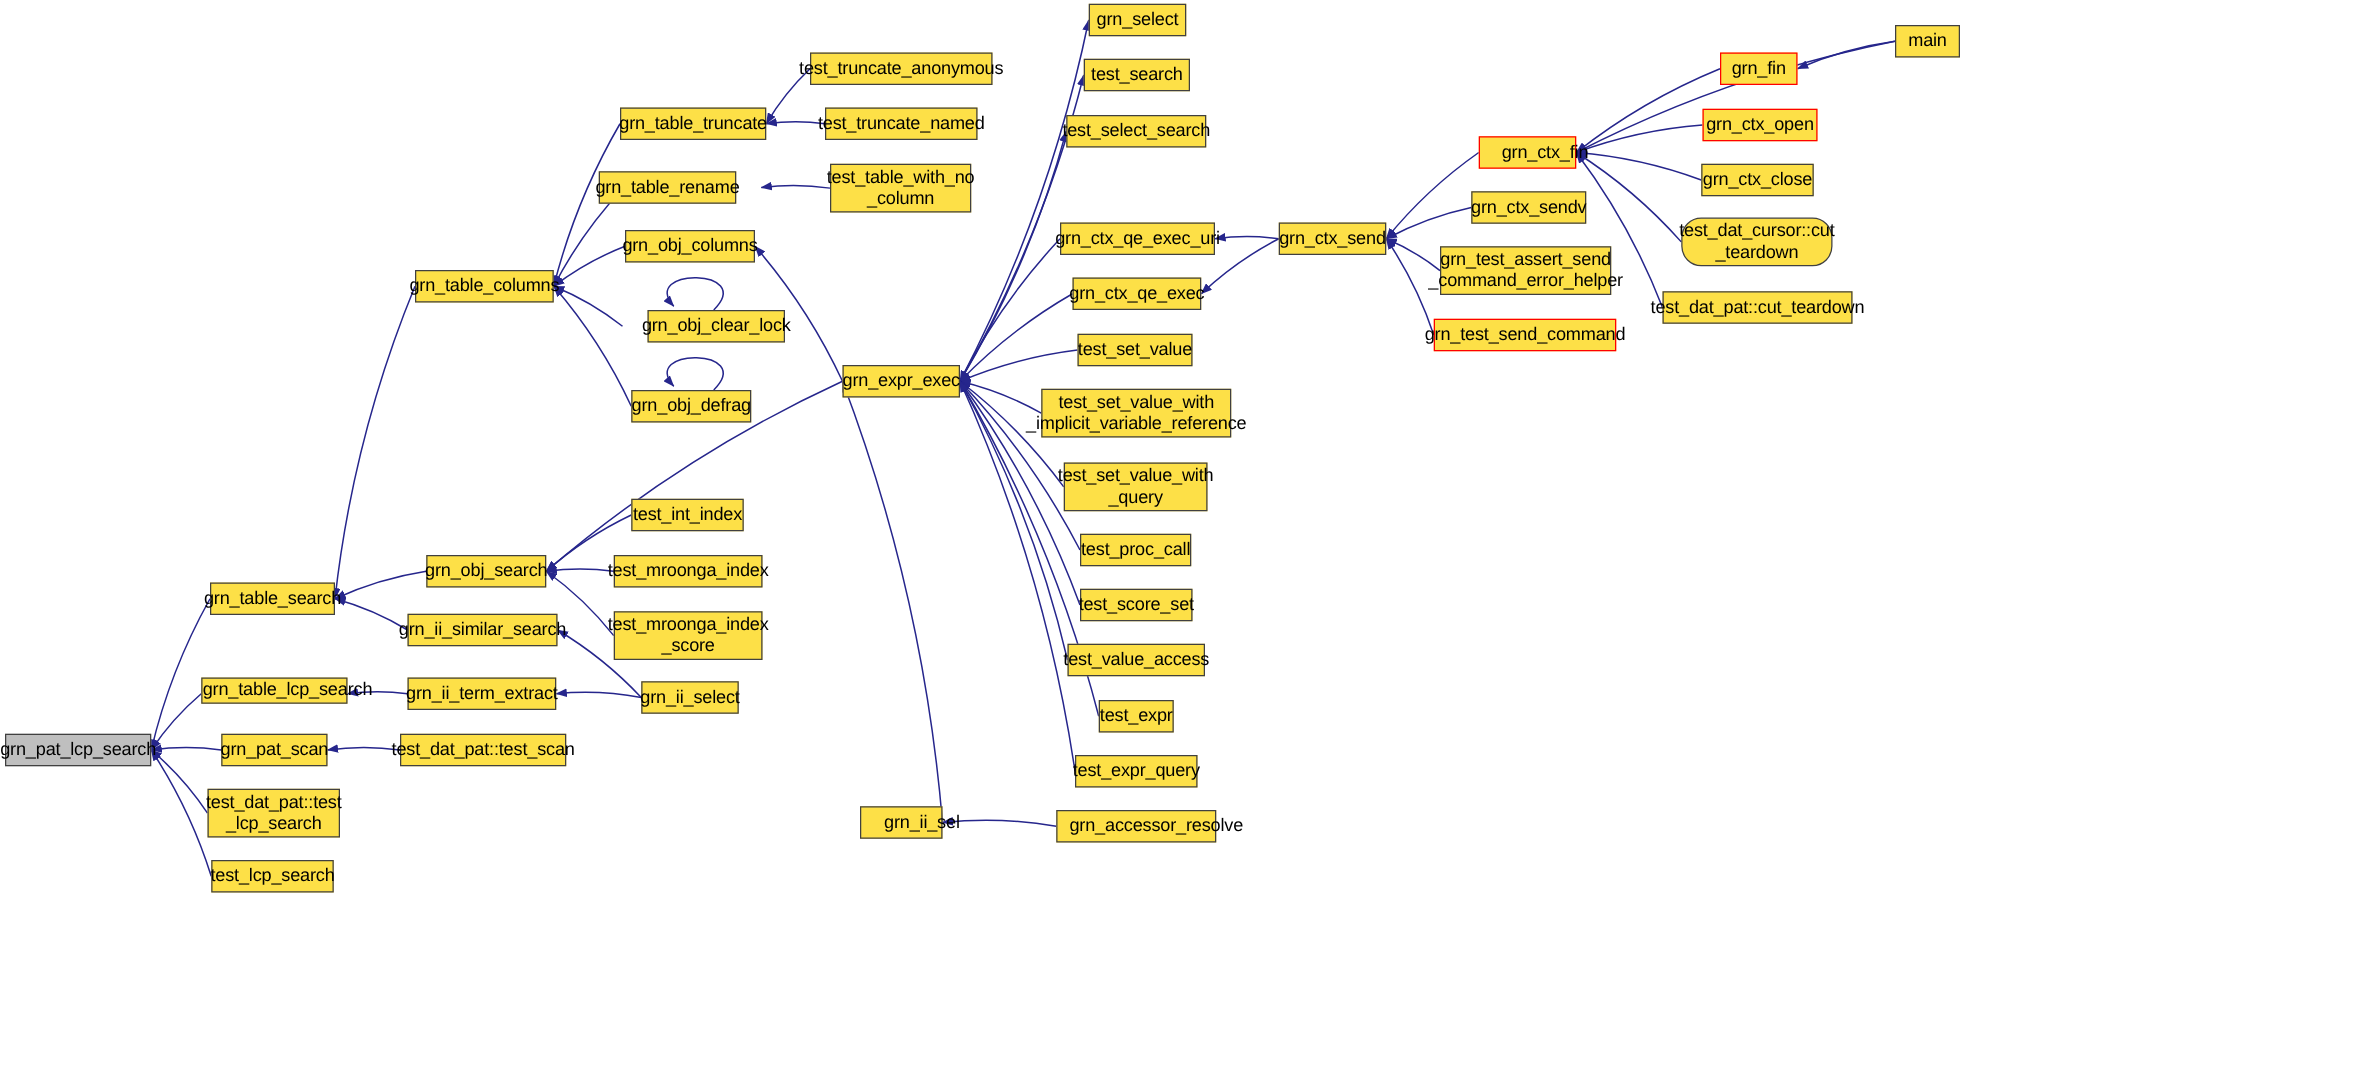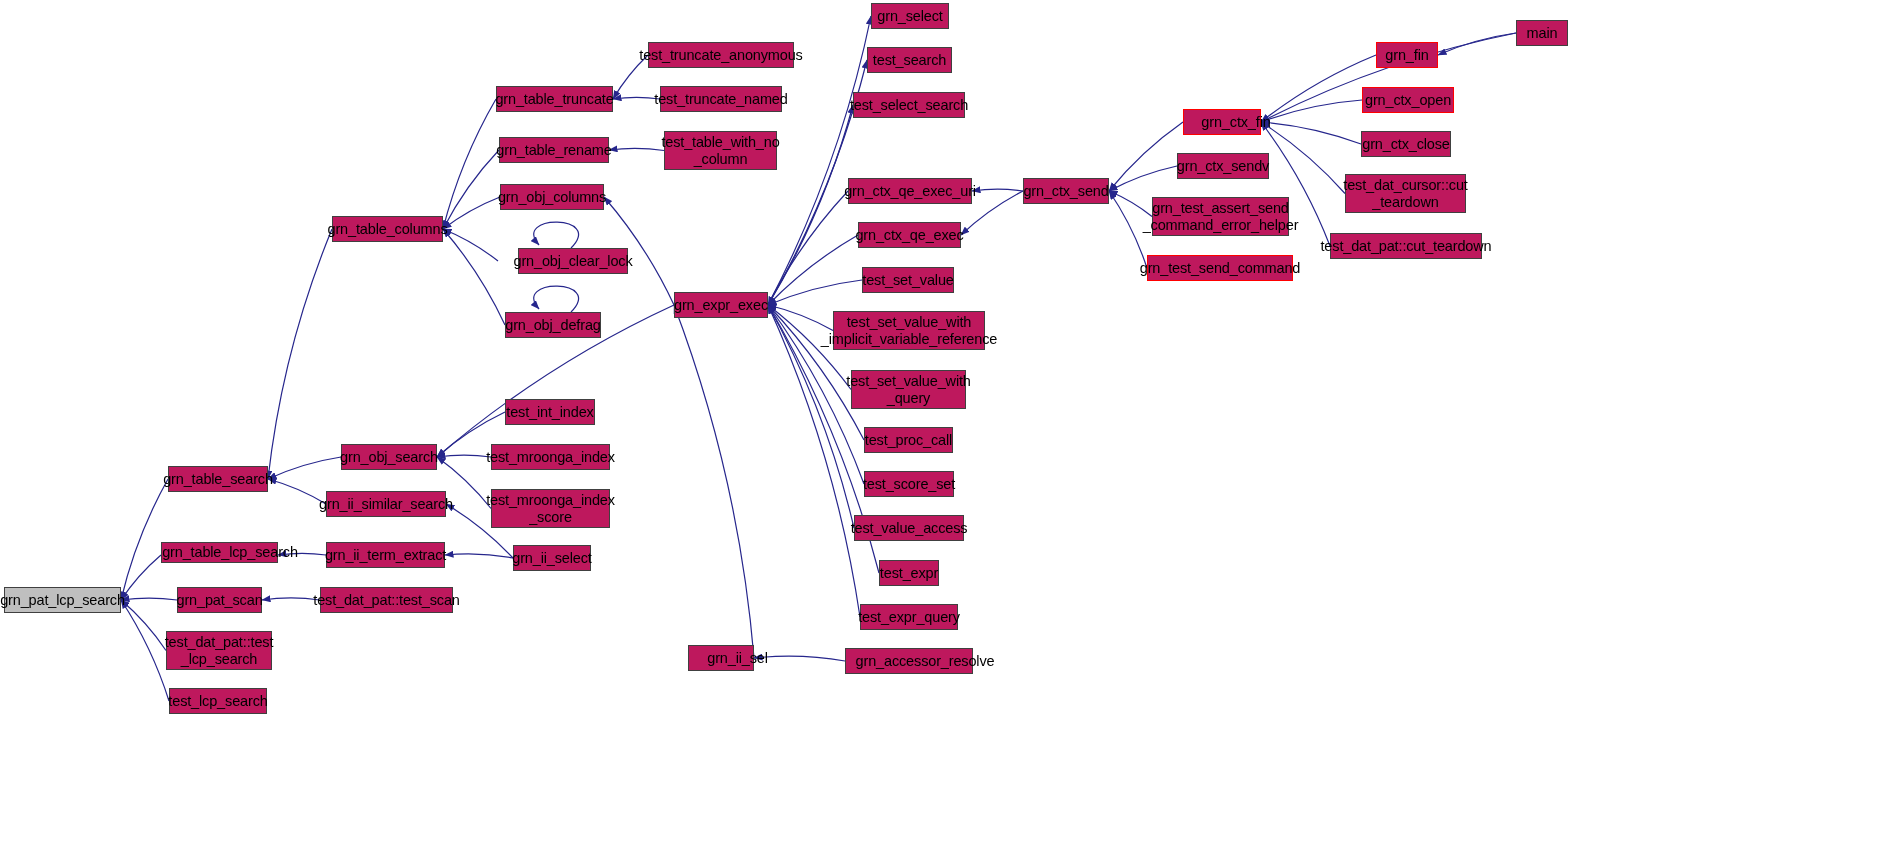--- a/index.html
+++ b/index.html
@@ -23,21 +23,21 @@
     height: 864px;
     pointer-events: none;
   }
   .node {
     position: absolute;
     box-sizing: border-box;
     display: flex;
     align-items: center;
     justify-content: center;
     text-align: center;
-    background: #be185d;
+    background: #fde047;
     border: 1px solid #404040;
     color: #000000;
     font-size: 14.5px;
     line-height: 1.12;
     letter-spacing: -0.15px;
     white-space: pre-line;
     padding: 0 3px;
   }
   .node.red {
     border-color: #ff0000;
@@ -120,25 +120,25 @@
       <div class="node" style="left: 1516px; top: 20px; width: 52px; height: 26px;">main</div>
       <div class="node" style="left: 648px; top: 42px; width: 146px; height: 26px;">test_truncate_anonymous</div>
       <div class="node red" style="left: 1376px; top: 42px; width: 62px; height: 26px;">grn_fin</div>
       <div class="node" style="left: 867px; top: 47px; width: 85px; height: 26px;">test_search</div>
       <div class="node red" style="left: 1362px; top: 87px; width: 92px; height: 26px;">grn_ctx_open</div>
       <div class="node" style="left: 496px; top: 86px; width: 117px; height: 26px;">grn_table_truncate</div>
       <div class="node" style="left: 660px; top: 86px; width: 122px; height: 26px;">test_truncate_named</div>
       <div class="node" style="left: 853px; top: 92px; width: 112px; height: 26px;">test_select_search</div>
       <div class="node red" style="left: 1183px; top: 109px; width: 78px; height: 26px; padding-left: 31px;">grn_ctx_fin</div>
       <div class="node" style="left: 1361px; top: 131px; width: 90px; height: 26px;">grn_ctx_close</div>
-      <div class="node" style="left: 499px; top: 137px; width: 110px; height: 26px;">grn_table_rename</div>
+      <div class="node" style="left: 479px; top: 137px; width: 110px; height: 26px;">grn_table_rename</div>
       <div class="node" style="left: 664px; top: 131px; width: 113px; height: 39px;">test_table_with_no
 _column</div>
       <div class="node" style="left: 1177px; top: 153px; width: 92px; height: 26px;">grn_ctx_sendv</div>
-      <div class="node" style="left: 1345px; top: 174px; width: 121px; height: 39px;">test_dat_cursor::cut
+      <div class="node" style="left: 1345px; top: 174px; width: 121px; height: 39px; border-radius: 16px;">test_dat_cursor::cut
 _teardown</div>
       <div class="node" style="left: 848px; top: 178px; width: 124px; height: 26px;">grn_ctx_qe_exec_uri</div>
       <div class="node" style="left: 1023px; top: 178px; width: 86px; height: 26px;">grn_ctx_send</div>
       <div class="node" style="left: 500px; top: 184px; width: 104px; height: 26px;">grn_obj_columns</div>
       <div class="node" style="left: 1152px; top: 197px; width: 137px; height: 39px;">grn_test_assert_send
 _command_error_helper</div>
       <div class="node" style="left: 332px; top: 216px; width: 111px; height: 26px;">grn_table_columns</div>
       <div class="node" style="left: 858px; top: 222px; width: 103px; height: 26px;">grn_ctx_qe_exec</div>
       <div class="node" style="left: 1330px; top: 233px; width: 152px; height: 26px;">test_dat_pat::cut_teardown</div>
       <div class="node" style="left: 498px; top: 248px; width: 110px; height: 26px; margin-left: 20px;">grn_obj_clear_lock</div>

